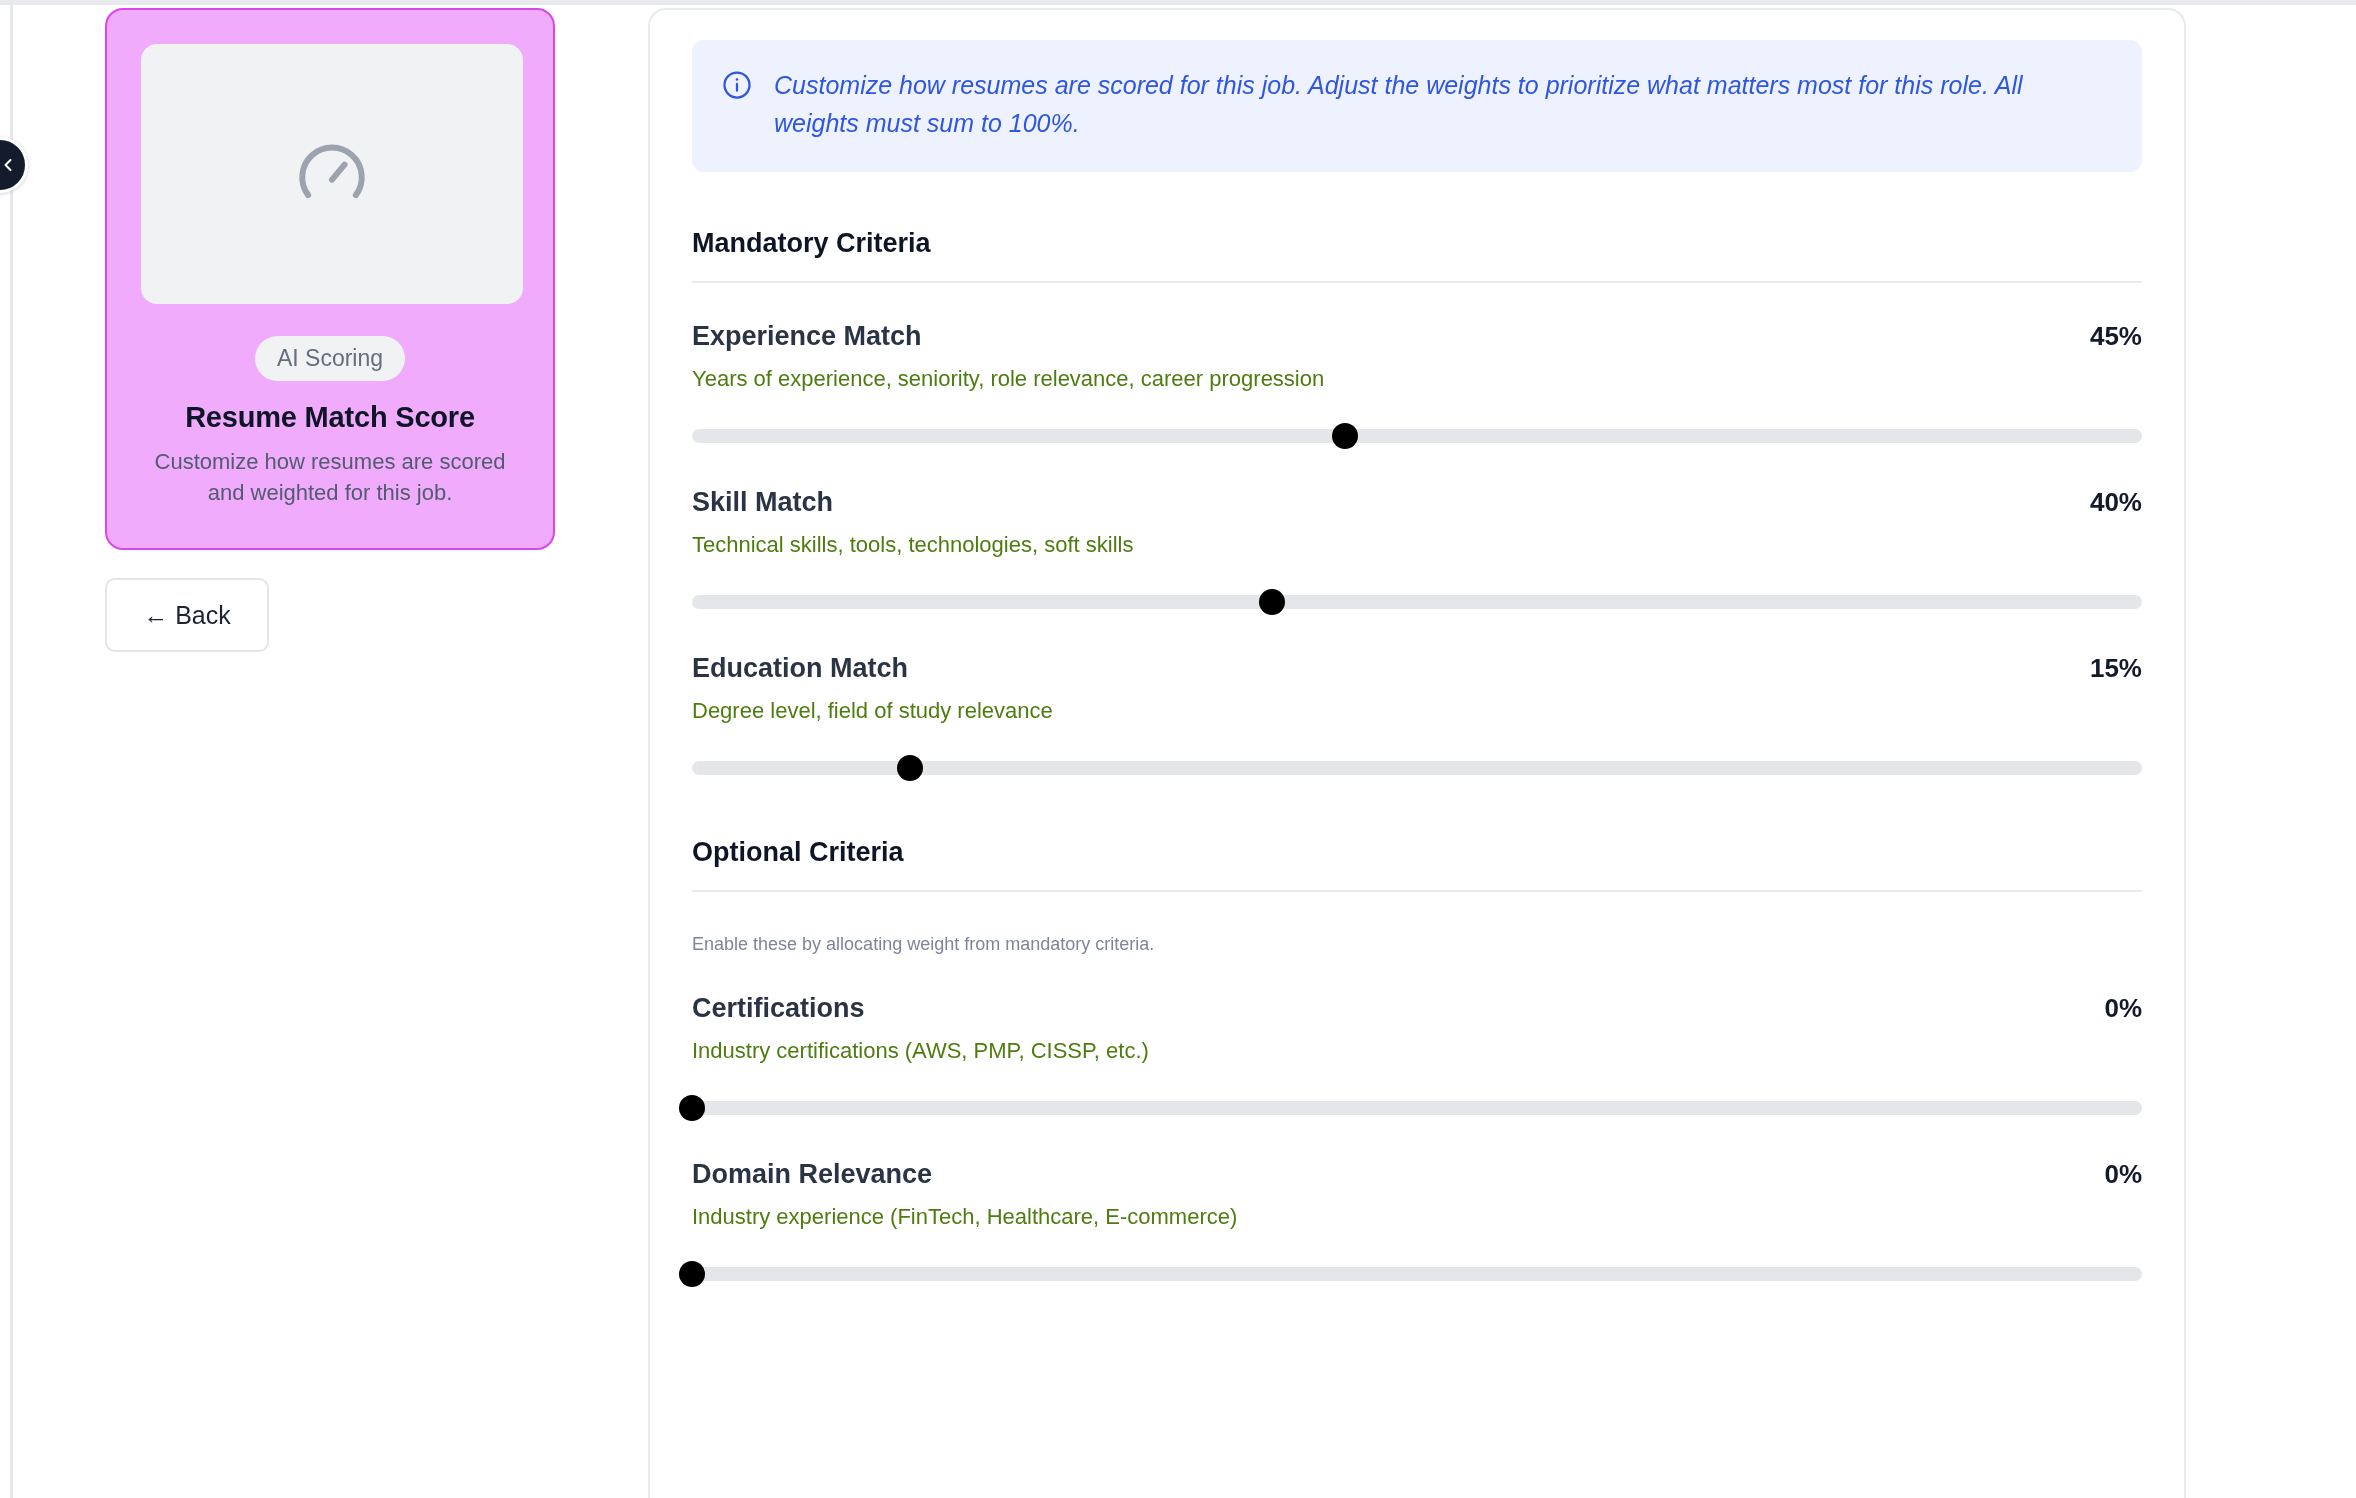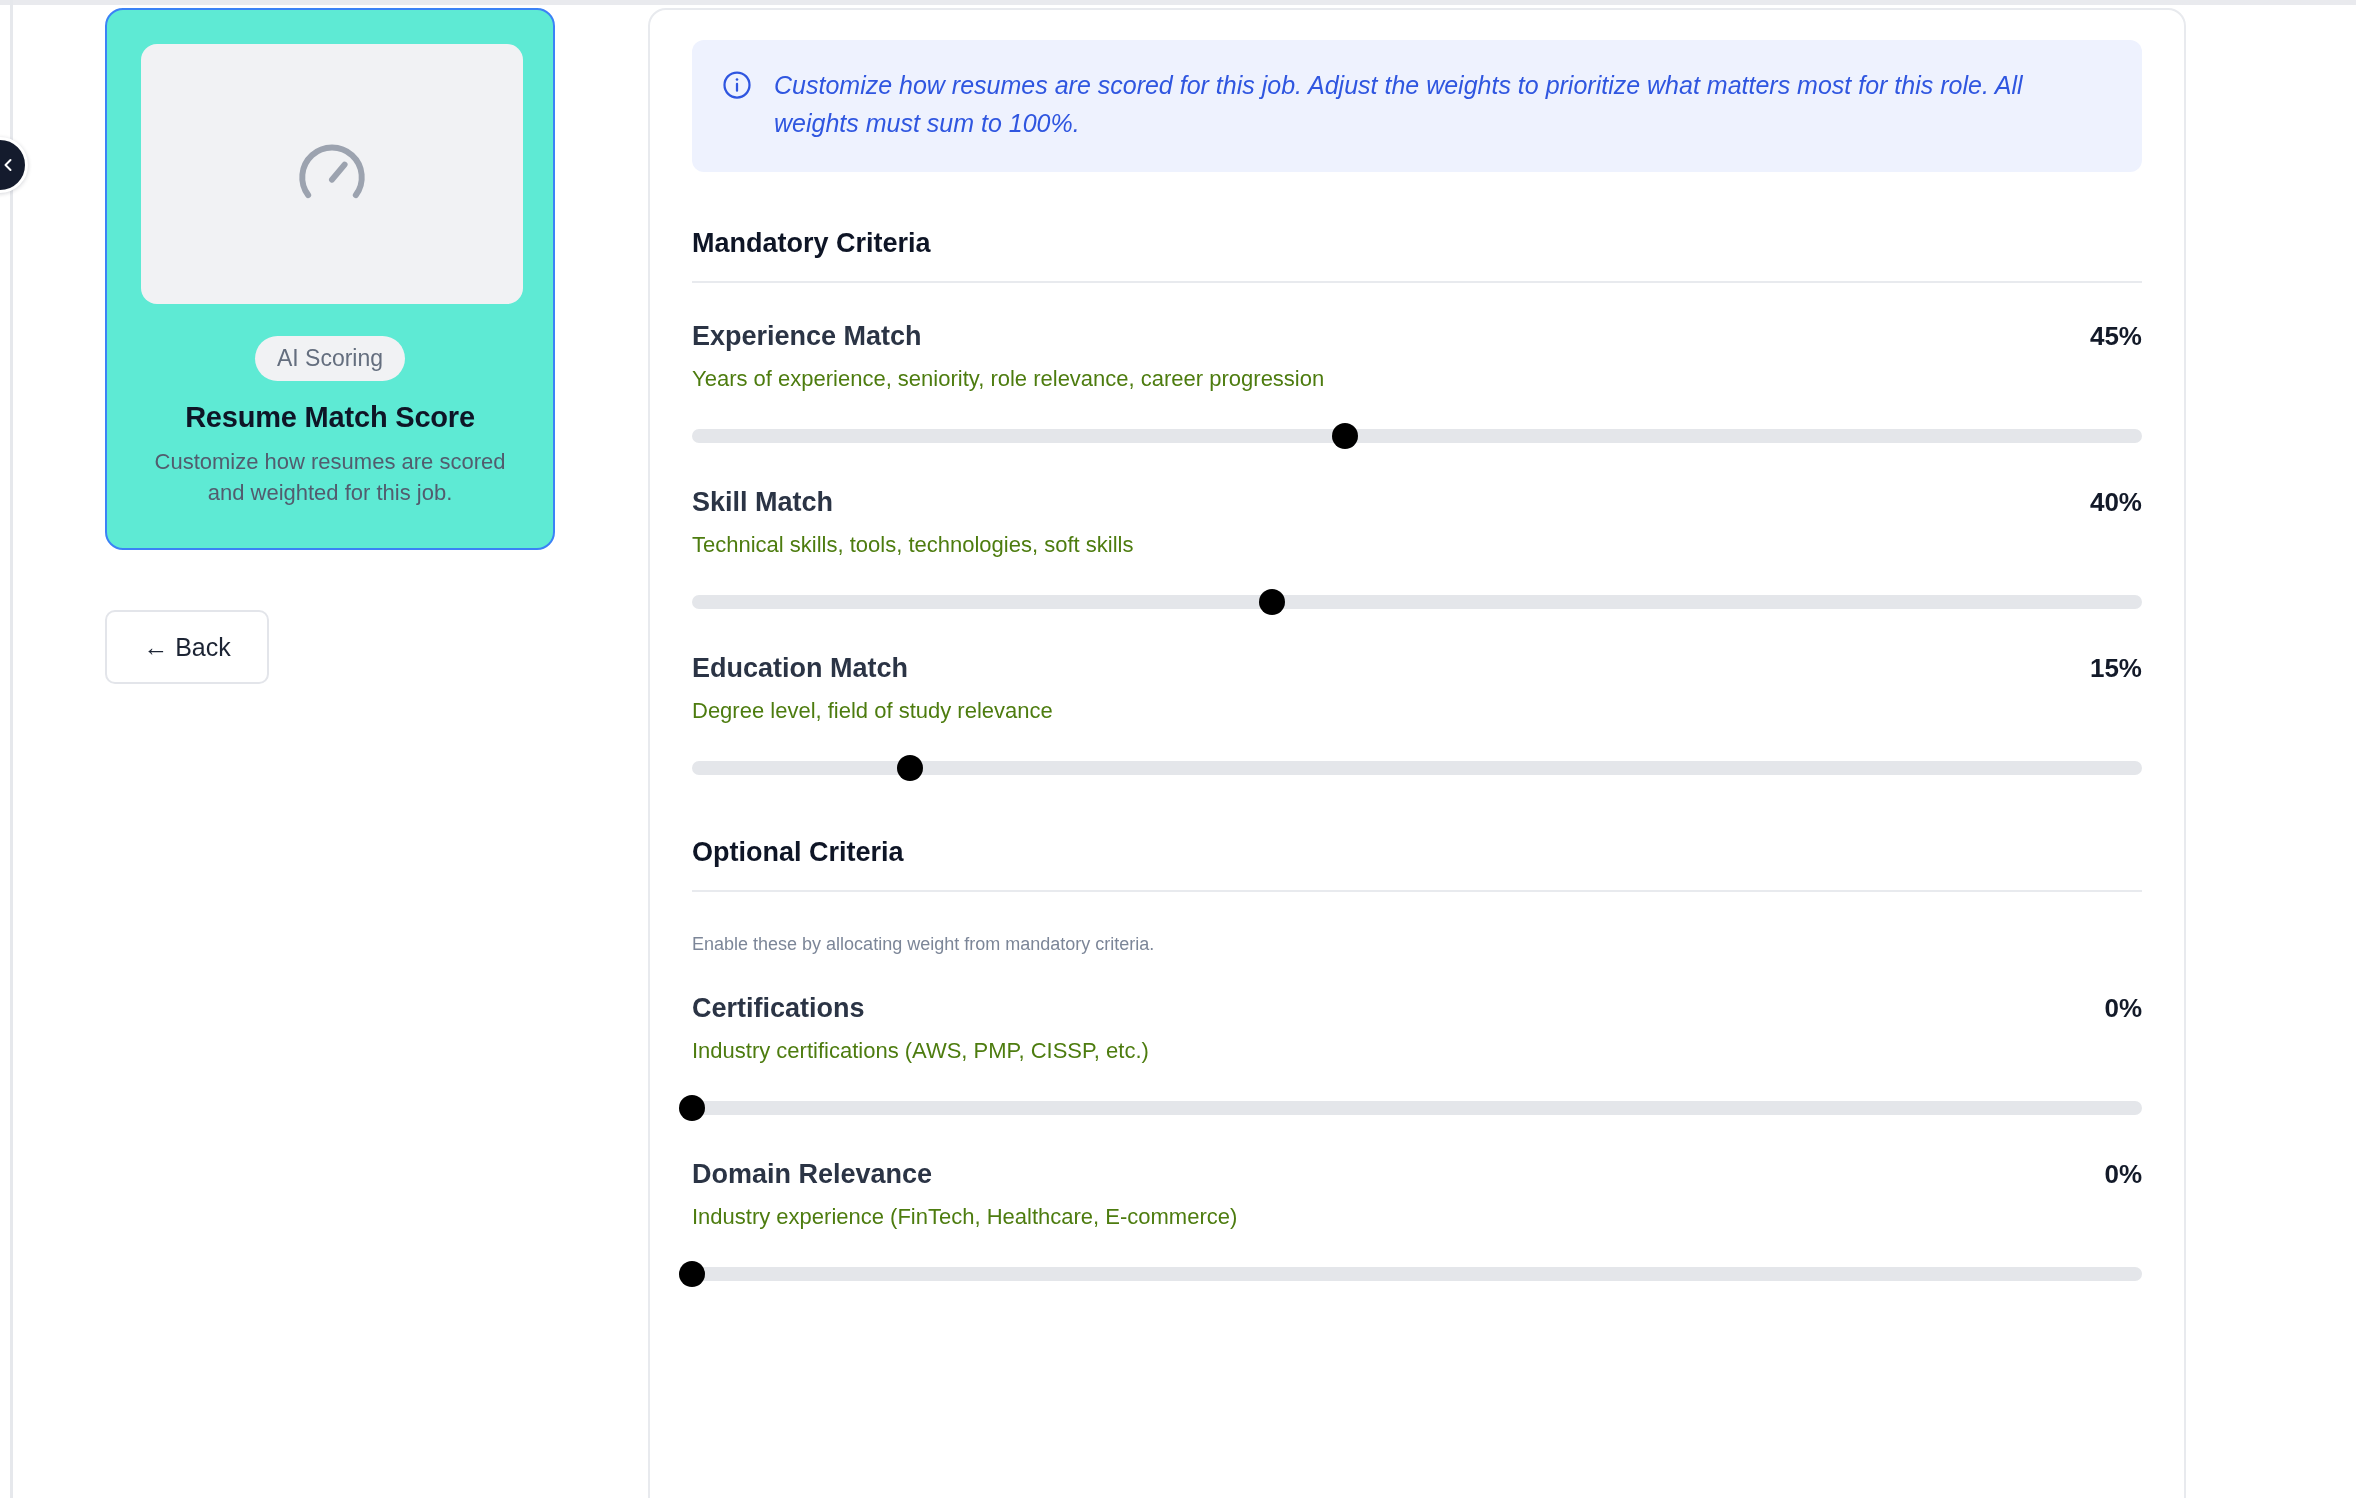--- a/index.html
+++ b/index.html
@@ -33,22 +33,22 @@
     cursor:pointer;
   }
   .collapse-btn svg{display:block;margin-left:16px;}
 
   
   .left-col{
     position:absolute;left:105px;top:8px;width:450px;
   }
   .side-card{
     width:450px;box-sizing:border-box;
-    background:#5eead4;
-    border:2px solid #3b82f6;
+    background:#f0abfc;
+    border:2px solid #d946ef;
     border-radius:18px;
     padding:34px 34px 40px 34px;
   }
   .thumb{
     width:382px;height:260px;
     background:#f1f2f4;
     border-radius:16px;
     display:flex;align-items:center;justify-content:center;
     box-sizing:border-box;
   }
@@ -70,21 +70,21 @@
     letter-spacing:-.2px;
   }
   .card-desc{
     margin-top:12px;
     text-align:center;
     font-size:22px;
     line-height:1.42;
     color:#525c6e;
   }
   .back-btn{
-    margin-top:60px;
+    margin-top:28px;
     width:164px;height:74px;
     box-sizing:border-box;
     background:#ffffff;
     border:2px solid #e3e5ea;
     border-radius:10px;
     display:flex;align-items:center;justify-content:center;
     font-size:25px;
     color:#1c2434;
     cursor:pointer;
   }

